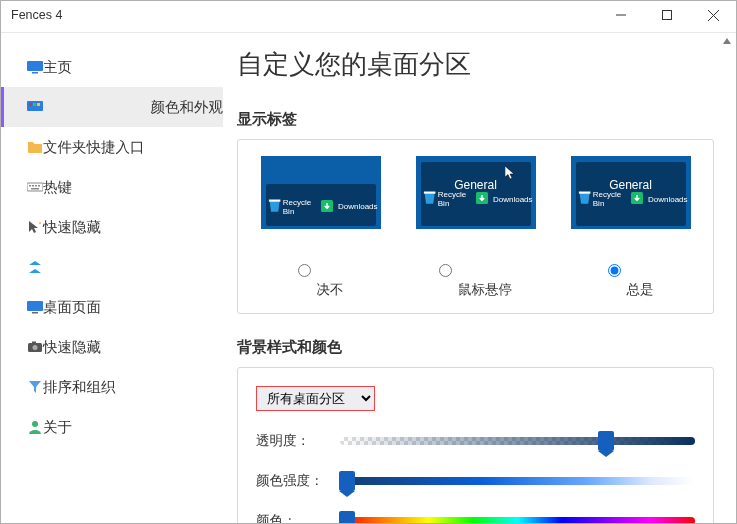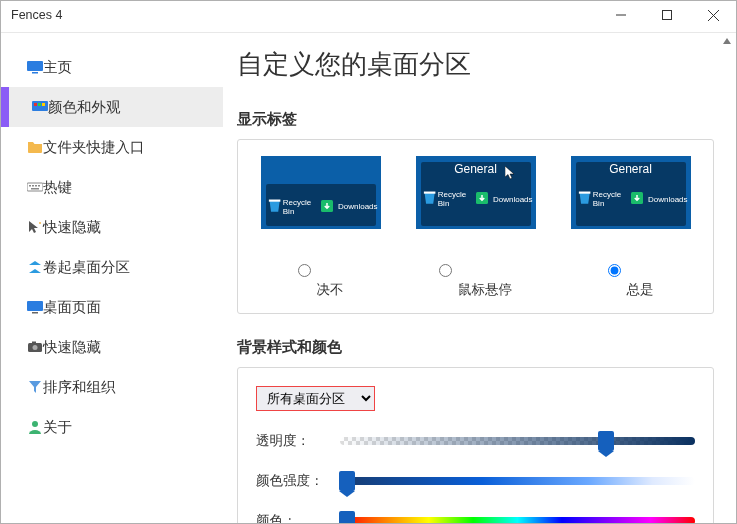--- a/index.html
+++ b/index.html
@@ -3,30 +3,30 @@
 <meta charset="utf-8">
 <style>
 * { box-sizing: border-box; margin: 0; padding: 0; }
 body { width: 737px; height: 524px; background: #fff; font-family: "Microsoft YaHei", sans-serif; font-size: 14px; color: #333; border: 1px solid #b0b0b0; overflow: hidden; }
 .titlebar { height: 32px; display: flex; align-items: center; padding: 0 0 3px 10px; border-bottom: 1px solid #e8e8e8; }
 .titlebar .title { flex: 1; font-size: 12.5px; }
 .winbtn { width: 46px; height: 31px; display: flex; align-items: center; justify-content: center; color: #555; }
 .main { display: flex; height: 491px; }
 .sidebar { width: 222px; padding: 14px 0 0 0; }
 .sidebar-item { height: 40px; display: flex; align-items: center; padding-left: 26px; cursor: pointer; font-size: 14.5px; }
-.sidebar-item.active { background: #ededed; border-left: 8px solid #8b5cf6; padding-left: 23px; }
+.sidebar-item.active { background: #ededed; border-left: 3px solid #8b5cf6; padding-left: 23px; justify-content: space-between; }
 .icon16 { width: 16px; height: 16px; display: flex; align-items: center; justify-content: center; }
 .content { flex: 1; padding: 14px 22px 0 14px; position: relative; overflow: hidden; }
 .content h1 { font-size: 26px; font-weight: 400; margin-bottom: 28px; }
 .section-title { font-size: 15px; font-weight: 600; margin-bottom: 10px; }
 .card { border: 1px solid #d8d8d8; border-radius: 3px; padding: 16px 18px 14px 18px; margin-bottom: 24px; }
 .preview-row { display: flex; gap: 26px; }
 .preview { flex: 1; display: flex; flex-direction: column; align-items: center; }
 .prev-img { width: 120px; height: 73px; position: relative; }
-.prev-title { position: absolute; top: 0; left: 0; right: 0; text-align: center; color: #fff; font-size: 12px; font-weight: 500; }
+.prev-title { position: absolute; top: 16px; left: 0; right: 0; text-align: center; color: #fff; font-size: 12px; font-weight: 500; }
 .prev-desk { position: absolute; left: 5px; right: 5px; background: rgba(0,0,0,0.4); border-radius: 2px; display: flex; }
 .di { flex: 1; display: flex; flex-direction: row; align-items: center; padding: 4px 0 3px 0; }
 .di svg { width: 22px; height: 18px; }
 .di span { font-size: 8px; color: #fff; margin-top: 2px; }
 .radio-row { margin-top: 12px; display: flex; align-items: center; gap: 6px; }
 .radio-row input { margin: 0; }
 .radio-row label { font-size: 13.5px; margin-top: 40px; }
 .dropdown { width: 119px; padding: 3px 6px; border: 1px solid #ef4444; background: #eeeef2; font-family: inherit; font-size: 13px; }
 .sl-row { display: flex; align-items: center; margin-top: 20px; height: 20px; }
 .sl-row .lbl { width: 84px; font-size: 13.5px; }
@@ -117,21 +117,20 @@
         </span>
       <span>快速隐藏</span>
     </div>
     <div class="sidebar-item">
       <span class="icon16">
           <svg viewBox="0 0 16 16">
             <path d="M2 6 L8 2 L14 6 Z" fill="#2b9be0"></path>
             <path d="M2 14 L8 10 L14 14 Z" fill="#2b9be0"></path>
           </svg>
         </span>
-      <span>卷起桌面分区</span>
     </div>
     <div class="sidebar-item">
       <span class="icon16">
           <svg viewBox="0 0 16 16">
             <rect x="0" y="2" width="16" height="10" rx="1" fill="#2b7de0"></rect>
             <rect x="5" y="13" width="6" height="1.5" fill="#666"></rect>
           </svg>
         </span>
       <span>桌面页面</span>
     </div>

